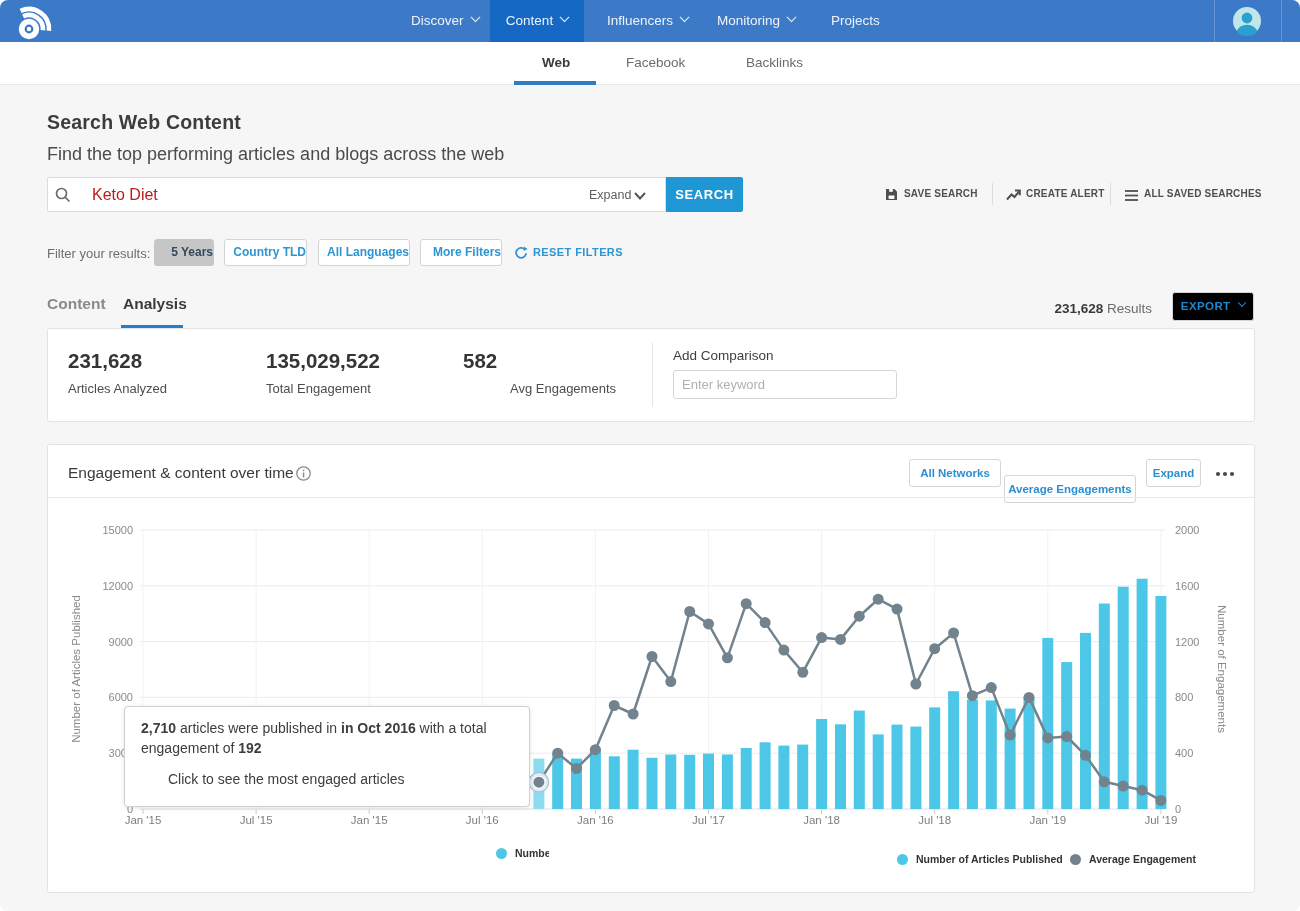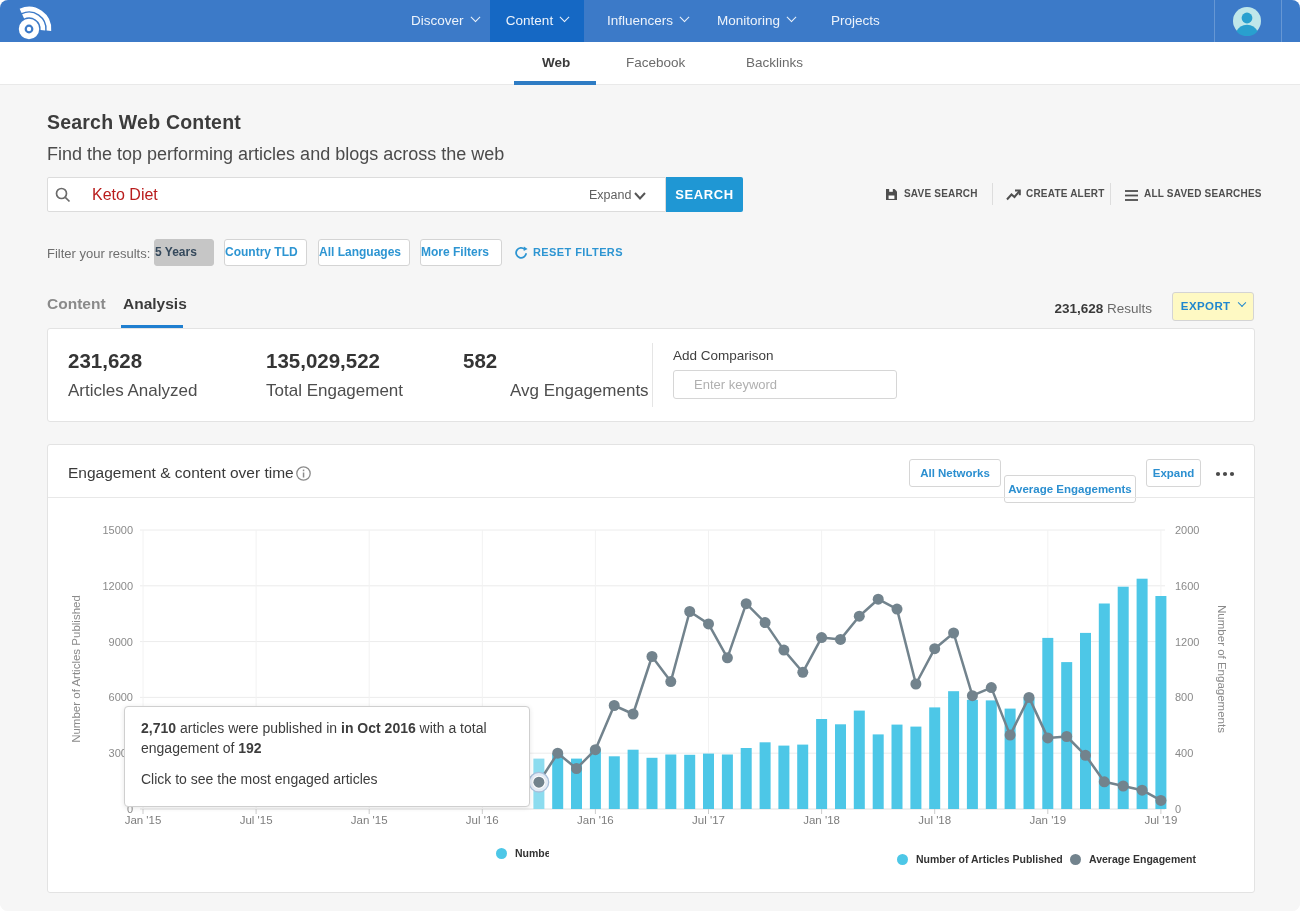--- a/index.html
+++ b/index.html
@@ -14,31 +14,31 @@
 .gray-bg { position:absolute; left:0; top:85px; width:1300px; height:826px; background:#f6f6f6; }
 h1 { position:absolute; left:47px; top:111px; font-size:19.5px; color:#3c3c3c; font-weight:bold; letter-spacing:0.2px; }
 .sub { position:absolute; left:47px; top:144px; font-size:18px; color:#4b4b4b; }
 .searchbox { position:absolute; left:47px; top:177px; width:619px; height:35px; background:#fff; border:1px solid #dcdcdc; border-radius:2px 0 0 2px; }
 .searchbtn { position:absolute; left:666px; top:177px; width:77px; height:35px; background:#1f97d4; color:#fff; font-size:13px; font-weight:bold; text-align:center; line-height:35px; letter-spacing:0.6px; border-radius:0 2px 2px 0; }
 .kw { position:absolute; left:92px; top:186px; font-size:16px; color:#b91c1c; }
 .expand { position:absolute; left:589px; top:188px; font-size:12.5px; color:#5f5f5f; }
 .actions { position:absolute; top:188px; font-size:10px; font-weight:bold; color:#4f4f4f; letter-spacing:0.2px; white-space:nowrap; }
 .vsep { position:absolute; width:1px; height:22px; background:#dddddd; top:183px; }
 .filter-label { position:absolute; left:47px; top:246px; font-size:13px; color:#6e6e6e; }
-.fbtn { position:absolute; top:239px; height:27px; line-height:25px; white-space:nowrap; border:1px solid #d4d4d4; background:#fff; color:#2d95d2; font-size:12px; font-weight:bold; border-radius:3px; text-align:left; }
+.fbtn { position:absolute; top:239px; height:27px; line-height:25px; white-space:nowrap; border:1px solid #d4d4d4; background:#fff; color:#2d95d2; font-size:12px; font-weight:bold; border-radius:3px; text-align:right; }
 .fbtn.sel { background:#c6c6c6; border-color:#c6c6c6; color:#35495c; }
 .reset { position:absolute; left:533px; top:246px; font-size:11px; font-weight:bold; color:#2d95d2; letter-spacing:0.4px; }
 .ca-tab { position:absolute; top:295px; font-size:15.5px; font-weight:bold; }
 .results { position:absolute; top:301px; right:148px; font-size:13.5px; color:#6a6a6a; white-space:nowrap; }
-.export { position:absolute; left:1172px; top:292px; width:82px; height:29px; background:#fef9c3; border:1px solid #d4d4d4; border-radius:3px; line-height:27px; text-align:center; font-size:11.5px; font-weight:bold; color:#1f87cf; letter-spacing:0.4px; }
+.export { position:absolute; left:1172px; top:292px; width:82px; height:29px; background:#000000; border:1px solid #d4d4d4; border-radius:3px; line-height:27px; text-align:center; font-size:11.5px; font-weight:bold; color:#1f87cf; letter-spacing:0.4px; }
 .card { position:absolute; background:#ffffff; border:1px solid #e3e3e3; border-radius:3px; }
 .bignum { position:absolute; top:349px; font-size:20.5px; font-weight:bold; color:#353535; }
-.biglabel { position:absolute; top:381px; font-size:17px; color:#4d4d4d; }
+.biglabel { position:absolute; top:381px; font-size:13px; color:#4d4d4d; }
 .addcomp { position:absolute; left:673px; top:348px; font-size:13.5px; color:#3f3f3f; }
-.compinput { position:absolute; left:673px; top:370px; width:224px; height:29px; background:#fff; border:1px solid #d6d6d6; border-radius:3px; line-height:27px; padding-left:20px; font-size:13px; color:#b0b0b0; }
+.compinput { position:absolute; left:673px; top:370px; width:224px; height:29px; background:#fff; border:1px solid #d6d6d6; border-radius:3px; line-height:27px; padding-left:8px; font-size:13px; color:#b0b0b0; }
 .chart-title { position:absolute; left:68px; top:464px; font-size:15.5px; color:#3a3a3a; }
 .cbtn { position:absolute; top:459px; height:28px; line-height:26px; background:#fff; border:1px solid #d6d6d6; border-radius:3px; color:#2b8fd0; font-size:11.5px; font-weight:bold; text-align:center; white-space:nowrap; }
 .tooltip { position:absolute; left:124px; top:706px; width:406px; height:101px; background:#fff; border:1px solid #cfcfcf; border-radius:4px; box-shadow:0 1px 5px rgba(0,0,0,0.10); padding:12px 14px 0 16px; font-size:14px; color:#3d3d3d; line-height:19.5px; }
 .legend { position:absolute; font-size:10.5px; font-weight:bold; color:#333; white-space:nowrap; }
 .ldot { display:inline-block; width:11px; height:11px; border-radius:50%; vertical-align:-2px; margin-right:8px; }
 </style>
 </head>
 <body>
 <div class="app">
   <div class="gray-bg"></div>
@@ -274,15 +274,15 @@
 <circle cx="1095.1" cy="293.2" r="5.5" fill="#72838d"></circle>
 <circle cx="1113.9" cy="303.4" r="5.5" fill="#72838d"></circle>
   </svg>
 
   <div class="legend" style="left:496px; top:847px; width:53px; overflow:hidden; white-space:nowrap;"><span class="ldot" style="background:#4dc7e7;"></span>Number</div>
   <div class="legend" style="left:897px; top:853px;"><span class="ldot" style="background:#4dc7e7;"></span>Number of Articles Published</div>
   <div class="legend" style="left:1070px; top:853px;"><span class="ldot" style="background:#72838d;"></span>Average Engagement</div>
 
   <div class="tooltip">
     <div><b>2,710</b> articles were published in <b>in Oct 2016</b> with a total<br>engagement of <b>192</b></div>
-    <div style="margin-top:12px;">Click to see the most engaged articles</div>
+    <div style="margin-top:12px;margin-left:27px;">Click to see the most engaged articles</div>
   </div>
 </div>
 
 </body></html>

